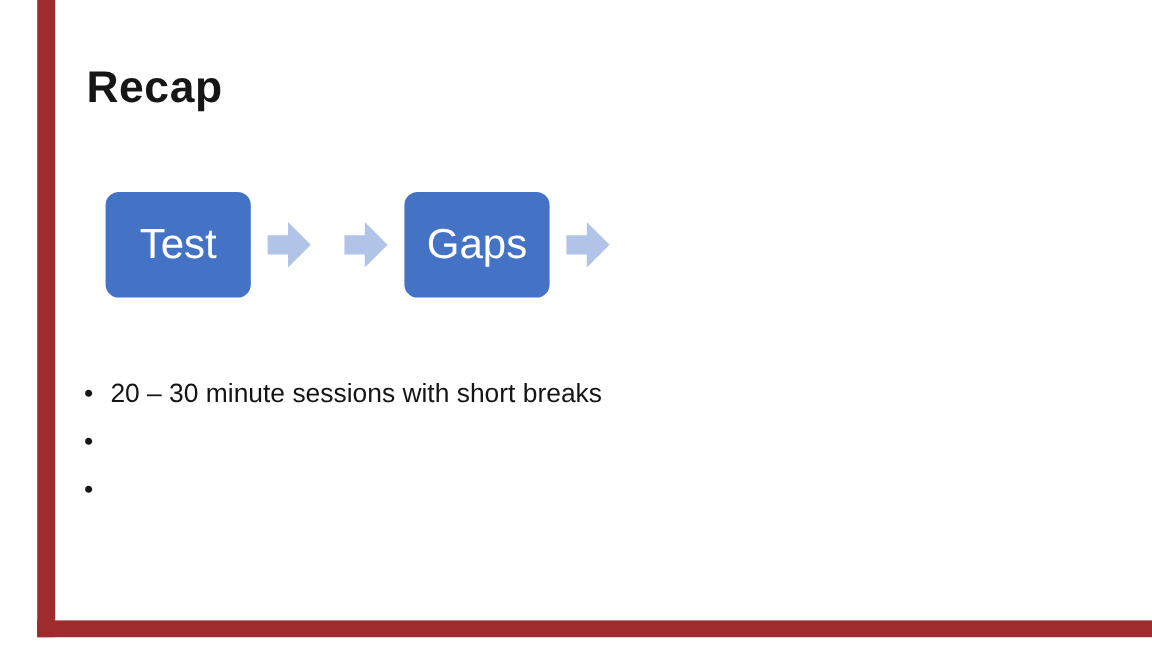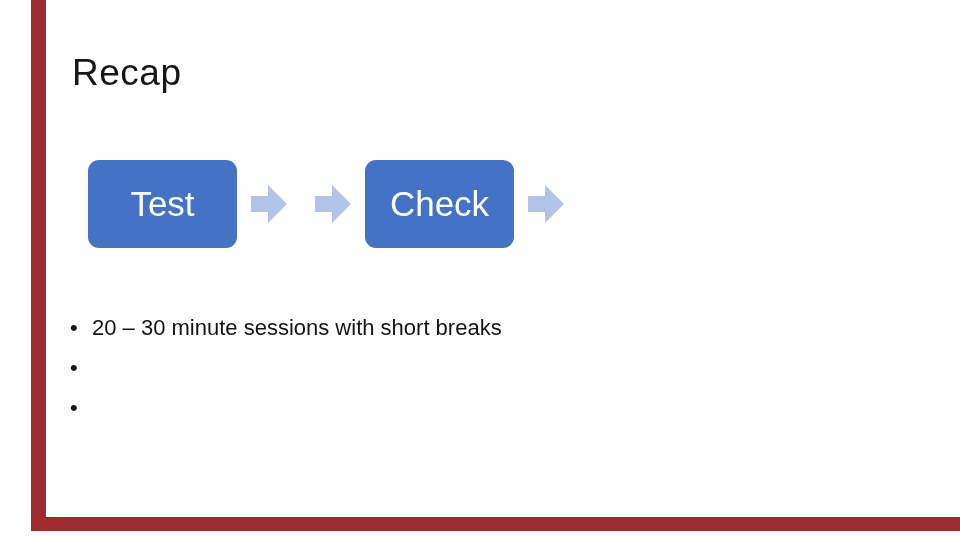--- a/index.html
+++ b/index.html
@@ -33,33 +33,33 @@
     width: 929px;
     height: 14px;
     background: #9e2b2e;
   }
   .title {
     position: absolute;
     left: 72px;
     top: 52px;
     margin: 0;
     font-size: 37px;
-    font-weight: 400;
+    font-weight: 700;
     letter-spacing: 0.5px;
     color: #161616;
   }
   .flow {
     position: absolute;
     left: 88px;
     top: 160px;
     display: flex;
     align-items: center;
   }
   .step {
-    width: 149px;
+    width: 121px;
     height: 88px;
     background: #4472c4;
     border-radius: 11px;
     color: #ffffff;
     display: flex;
     align-items: center;
     justify-content: center;
     font-size: 35px;
     flex: 0 0 auto;
   }
@@ -103,21 +103,21 @@
     <div class="step">
       <span>Test</span>
     </div>
     <svg class="arrow" viewBox="0 0 36 38" xmlns="http://www.w3.org/2000/svg">
       <polygon points="0,11 17,11 17,0 36,19 17,38 17,27 0,27"></polygon>
     </svg>
     <svg class="arrow" viewBox="0 0 36 38" xmlns="http://www.w3.org/2000/svg">
       <polygon points="0,11 17,11 17,0 36,19 17,38 17,27 0,27"></polygon>
     </svg>
     <div class="step">
-      <span>Check</span>
+      <span>Gaps</span>
     </div>
     <svg class="arrow" viewBox="0 0 36 38" xmlns="http://www.w3.org/2000/svg">
       <polygon points="0,11 17,11 17,0 36,19 17,38 17,27 0,27"></polygon>
     </svg>
   </div>
 
   <ul class="bullets">
     <li>
       <span class="dot">•</span>
       <span>20 – 30 minute sessions with short breaks</span>

